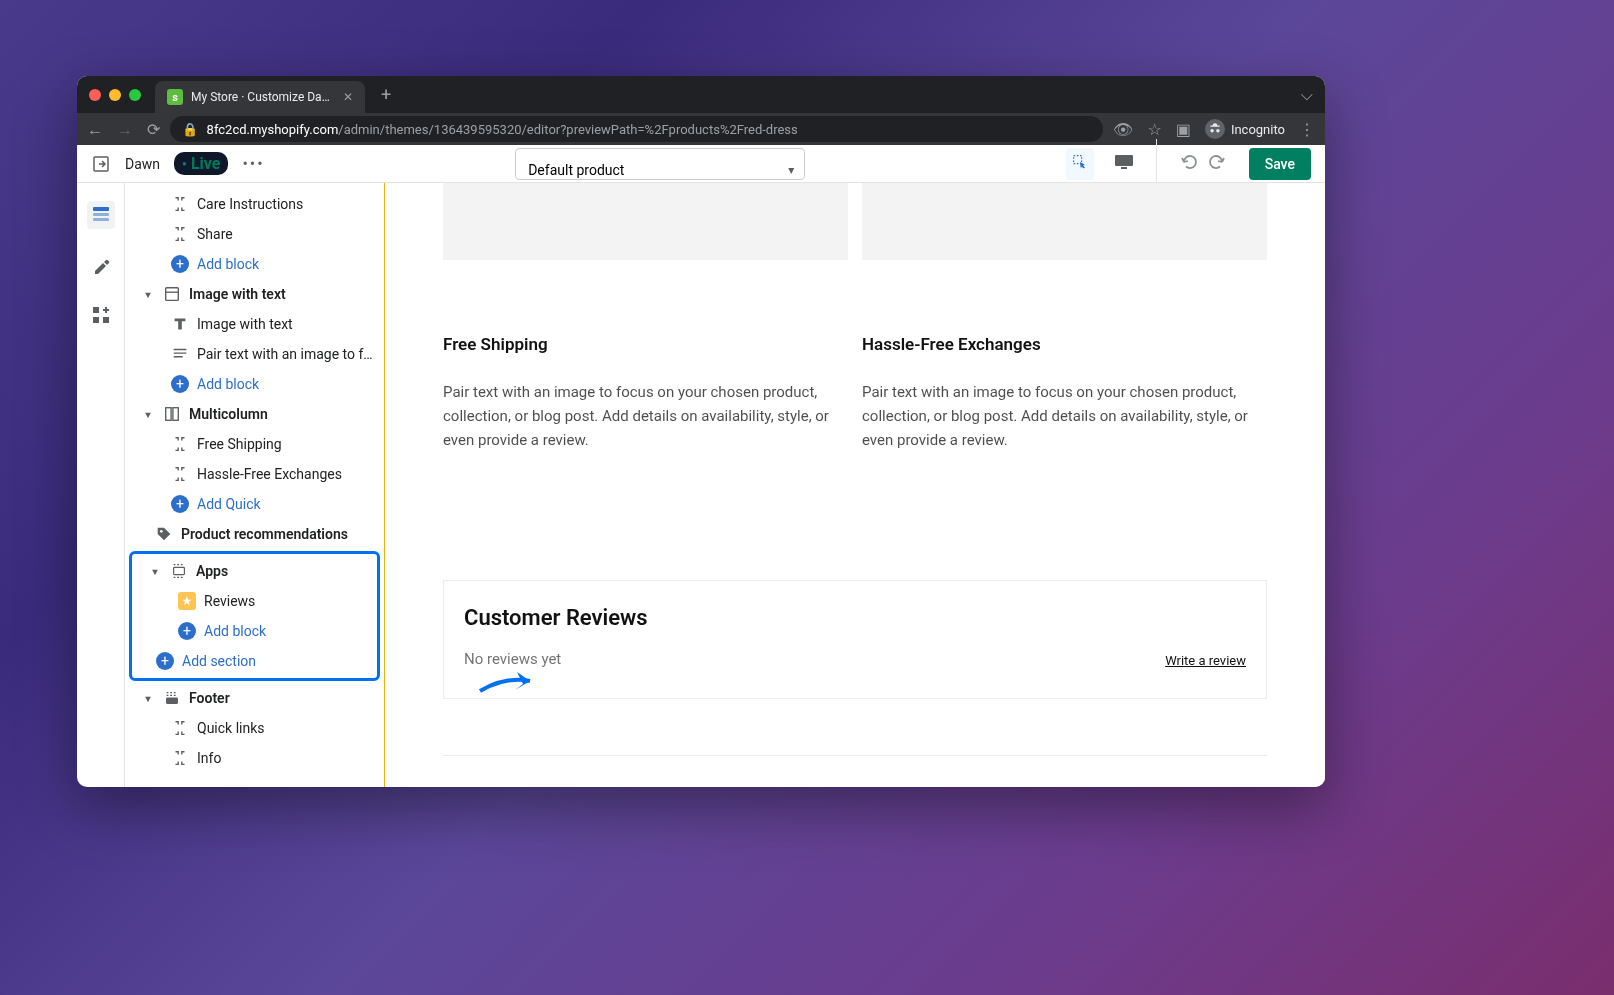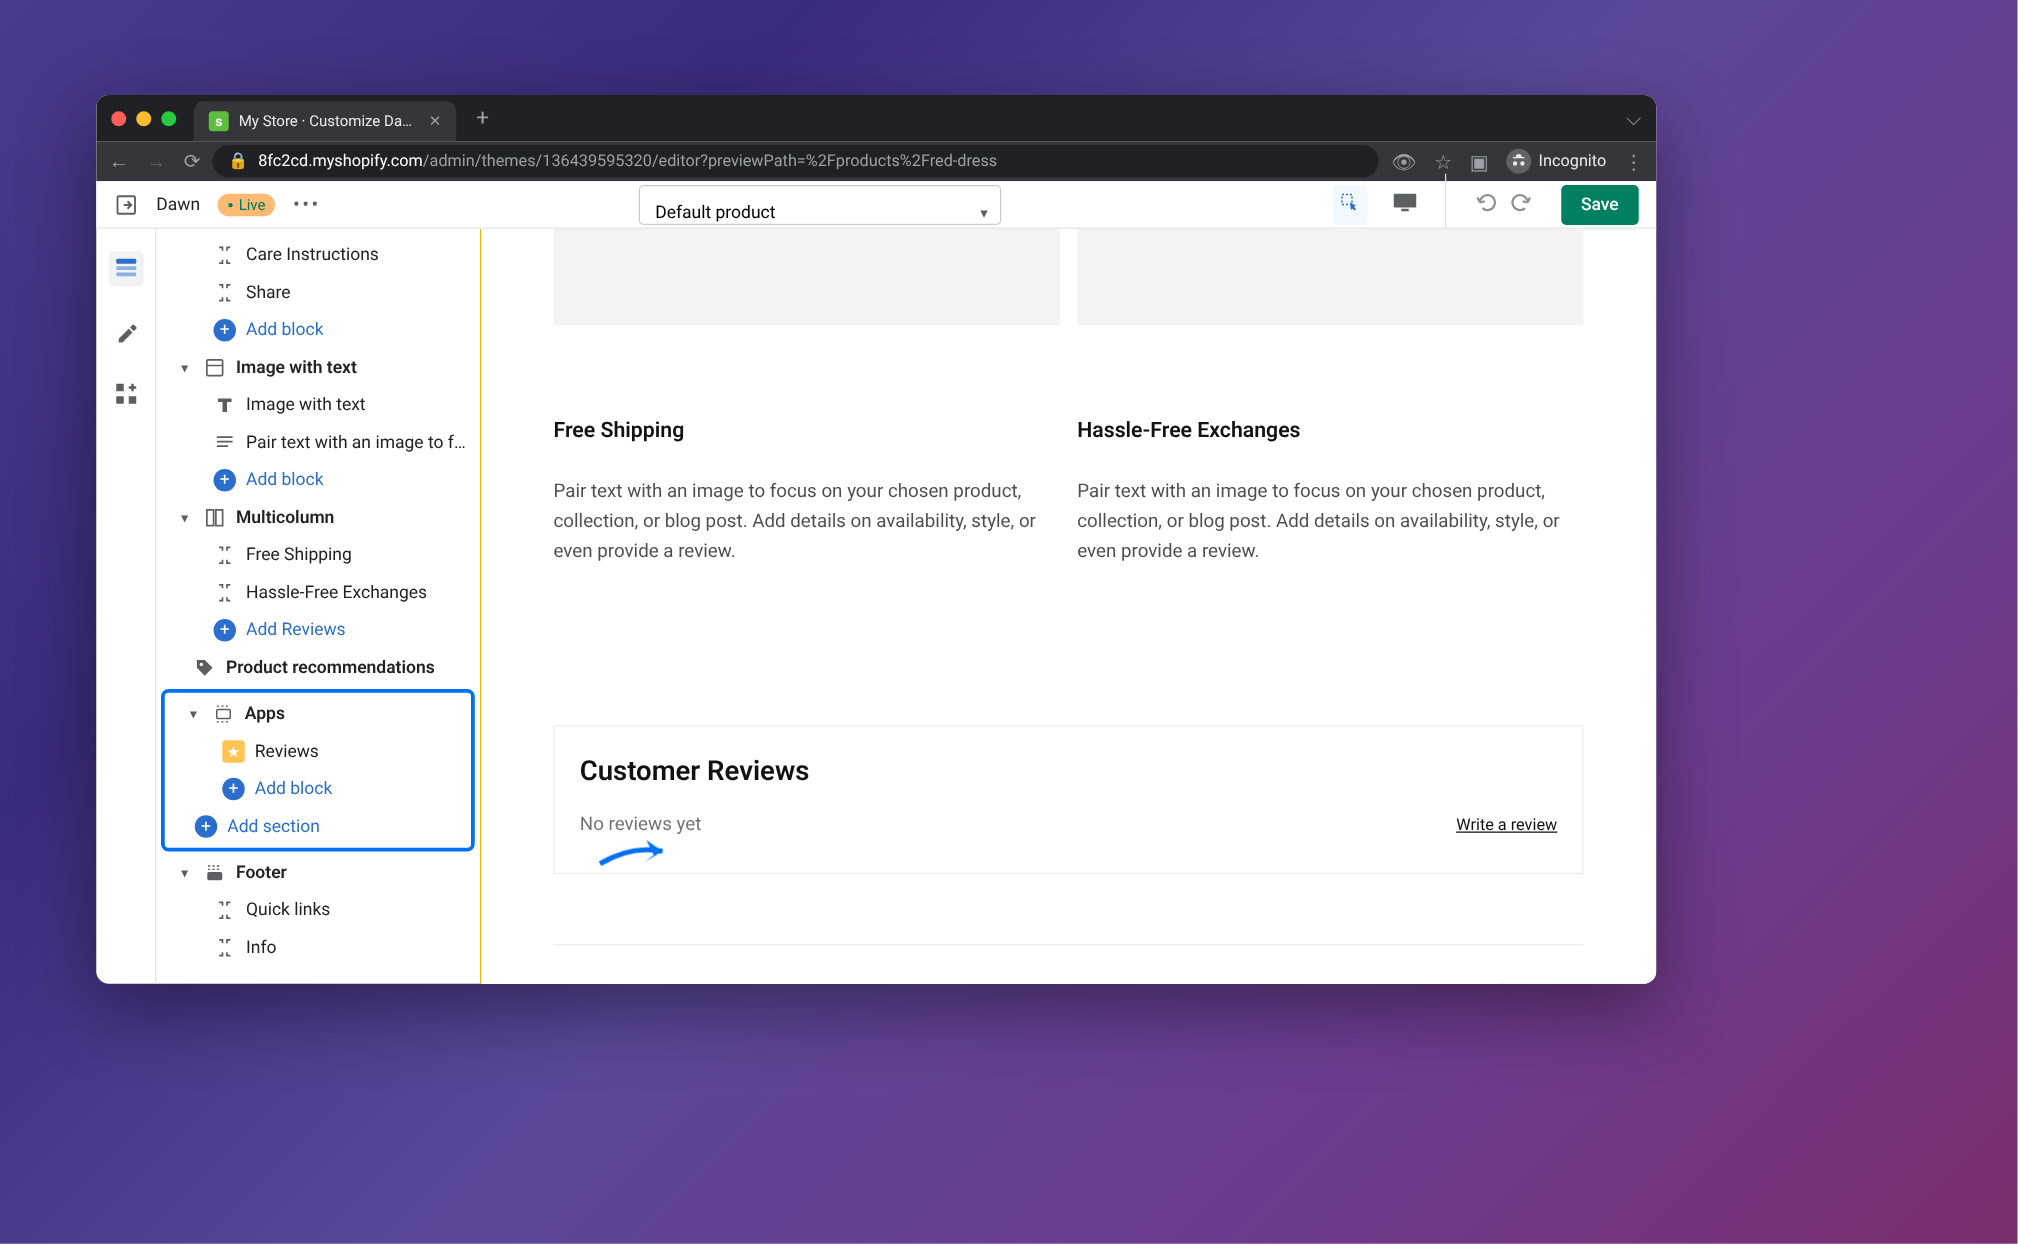--- a/index.html
+++ b/index.html
@@ -21,21 +21,21 @@
 .nav-icons { display: flex; gap: 14px; color: #9aa0a6; }
 .nav-icons .disabled { opacity: 0.4; }
 .urlbar { flex: 1; background: #202124; border-radius: 16px; height: 26px; display: flex; align-items: center; padding: 0 12px; color: #9aa0a6; font-size: 13px; gap: 8px; }
 .url-domain { color: #fff; }
 .toolbar-right { display: flex; gap: 14px; align-items: center; color: #9aa0a6; }
 .incognito-badge { display: flex; align-items: center; gap: 6px; color: #e8eaed; font-size: 13px; }
 .incognito-icon { width: 20px; height: 20px; background: #5f6368; border-radius: 50%; display: flex; align-items: center; justify-content: center; }
 .app-header { height: 38px; border-bottom: 1px solid #e1e3e5; display: flex; align-items: center; padding: 0 14px; gap: 14px; background: #fff; }
 .exit-btn { width: 20px; height: 20px; cursor: pointer; }
 .theme-name { font-size: 14px; color: #202223; }
-.live-badge { background: #fdba74; color: #007a5c; font-size: 12px; padding: 2px 8px; border-radius: 10px; font-weight: 400; display: flex; align-items: center; gap: 4px; }
+.live-badge { background: #0f172a; color: #007a5c; font-size: 16px; padding: 2px 8px; border-radius: 10px; font-weight: 700; display: flex; align-items: center; gap: 4px; }
 .live-badge::before { content: "●"; color: #008060; font-size: 8px; }
 .more-btn { cursor: pointer; color: #5c5f62; font-size: 16px; letter-spacing: 2px; }
 .template-select { margin-left: auto; margin-right: auto; border: 1px solid #c9cccf; border-radius: 4px; height: 32px; padding: 12px 28px 0 12px; font-size: 14px; background: #fff; cursor: pointer; position: relative; display: flex; align-items: center; min-width: 290px; }
 .template-select::after { content: "▾"; position: absolute; right: 10px; color: #5c5f62; font-size: 12px; }
 .selector-icon { margin-left: 10px; padding: 6px; background: #f1f8fe; border-radius: 4px; color: #2c6ecb; cursor: pointer; }
 .header-right { display: flex; align-items: center; gap: 16px; }
 .viewport-btn { cursor: pointer; color: #5c5f62; padding: 6px; }
 .divider { width: 1px; height: 50px; background: #e1e3e5; }
 .undo-redo { display: flex; gap: 8px; color: #8c9196; padding: 0 6px; }
 .save-btn { background: #008060; color: #fff; border: none; padding: 8px 16px; border-radius: 4px; font-size: 14px; font-weight: 500; cursor: pointer; }
@@ -256,21 +256,21 @@
       <div class="tree-item block">
         <span class="tree-icon">
             <svg class="ico" viewBox="0 0 20 20" fill="none" stroke="#5c5f62" stroke-width="1.5">
               <path d="M5 3h3v3M15 3h-3v3M5 17h3v-3M15 17h-3v-3"></path>
             </svg>
           </span>
         <span class="tree-label">Hassle-Free Exchanges</span>
       </div>
       <div class="tree-item add">
         <span class="add-icon">+</span>
-        <span class="tree-label">Add Reviews</span>
+        <span class="tree-label">Add Quick</span>
       </div>
 
       <div class="tree-item section" style="padding-left:30px;">
         <span class="tree-icon">
             <svg class="ico" viewBox="0 0 20 20" fill="#5c5f62">
               <path d="M3 3h7l7 7-7 7-7-7V3z"></path>
               <circle cx="7" cy="7" r="1.5" fill="#fff"></circle>
             </svg>
           </span>
         <span class="tree-label">Product recommendations</span>

